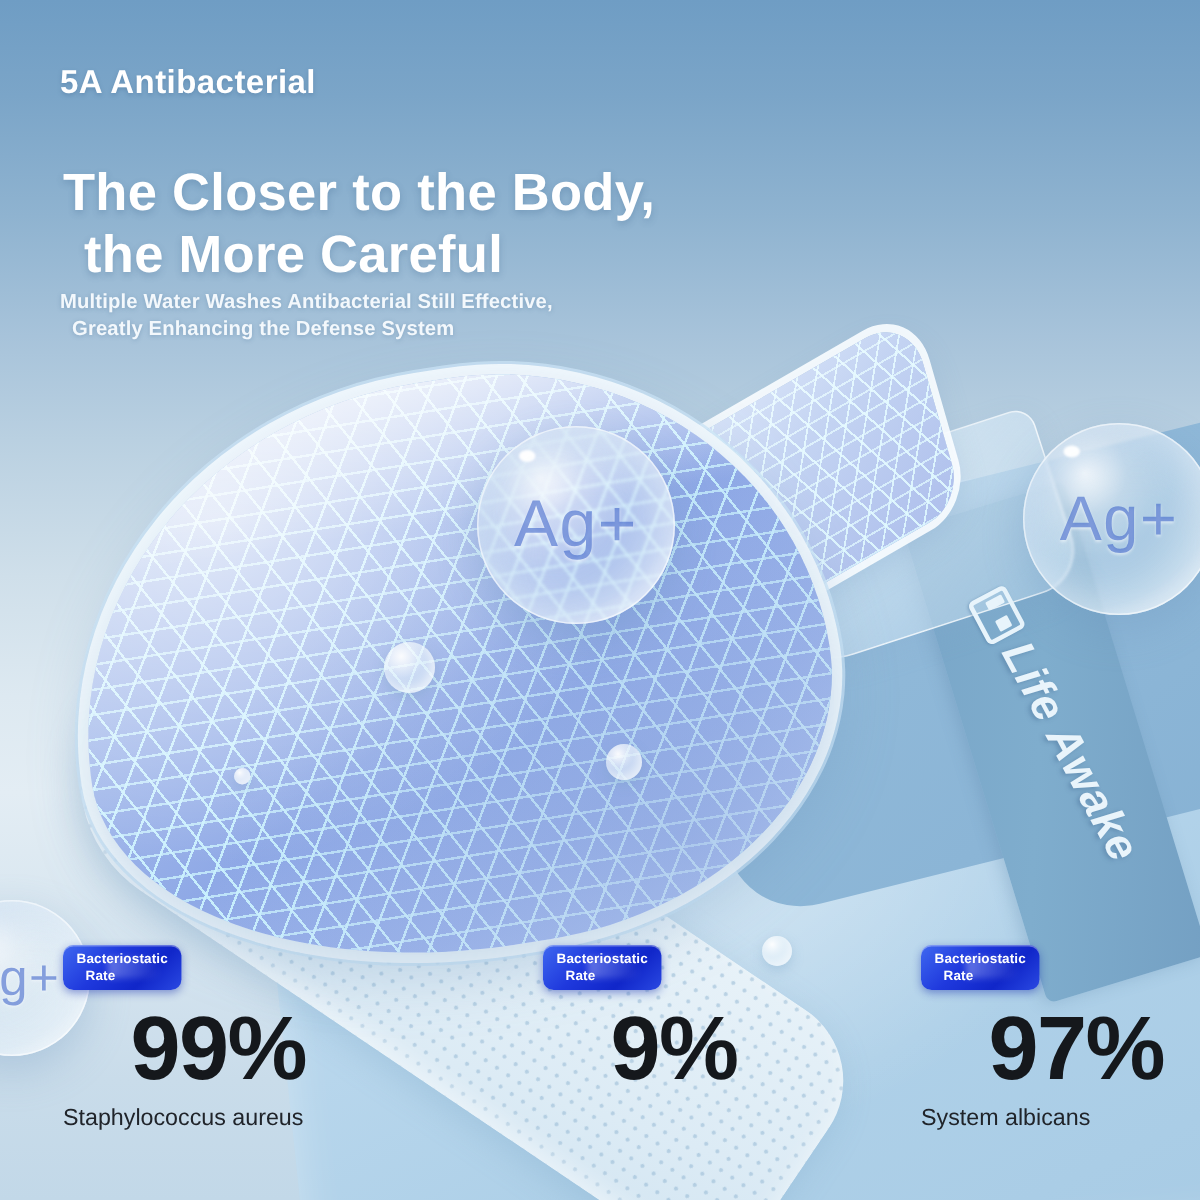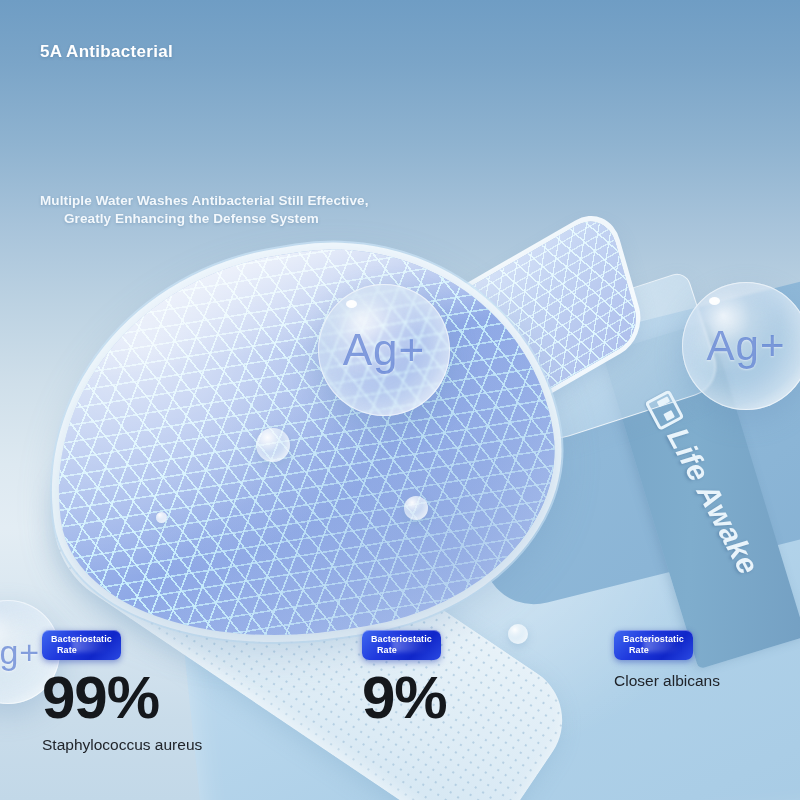--- a/index.html
+++ b/index.html
@@ -269,21 +269,21 @@
   }
   .drop-1 { left: 256px; top: 428px; width: 34px; height: 34px; }
   .drop-2 { left: 404px; top: 496px; width: 24px; height: 24px; }
   .drop-3 { left: 508px; top: 624px; width: 20px; height: 20px; }
   .drop-4 { left: 156px; top: 512px; width: 11px; height: 11px; }
 
   
   .eyebrow {
     position: absolute;
     left: 40px; top: 42px;
-    font-size: 17px;
+    font-size: 22px;
     font-weight: bold;
     color: #ffffff;
     letter-spacing: .3px;
     text-shadow: 0 1px 3px rgba(60,100,140,.35);
   }
   .headline {
     position: absolute;
     left: 42px; top: 108px;
     font-size: 35px;
     font-weight: bold;
@@ -296,21 +296,21 @@
   .subhead {
     position: absolute;
     left: 40px; top: 192px;
     font-size: 13.5px;
     font-weight: bold;
     color: #f3f8fc;
     line-height: 1.35;
     letter-spacing: .1px;
     text-shadow: 0 1px 3px rgba(70,110,150,.35);
   }
-  .subhead .l2 { display: block; padding-left: 8px; margin-left: 16px; }
+  .subhead .l2 { display: block; padding-left: 8px; }
 
   
   .stats { position: absolute; left: 0; top: 0; width: 800px; height: 663px; }
   .stat { position: absolute; }
   .stat-1 { left: 42px; top: 630px; }
   .stat-2 { left: 362px; top: 630px; }
   .stat-3 { left: 614px; top: 630px; }
 
   .rate-badge {
     display: inline-block;
@@ -341,20 +341,21 @@
   }
   .rate-badge .rb-2 { padding-left: 6px; }
 
   .stat-value {
     margin-top: 4px;
     font-size: 60px;
     font-weight: bold;
     color: #15181c;
     line-height: 1;
     letter-spacing: -1px;
+    margin-left: 45px;
   }
   .stat-label {
     margin-top: 8px;
     font-size: 15.5px;
     font-weight: normal;
     color: #20242a;
     line-height: 1.22;
     max-width: 210px;
   }
   .stat-2 .stat-label { max-width: 120px; }
@@ -404,20 +405,22 @@
     <span class="ag">Ag+</span>
   </div>
   <div class="bubble bubble-3">
 
     <span class="ag">Ag+</span>
   </div>
 
   <div class="eyebrow">5A Antibacterial</div>
 
   <div class="headline">
+    <span>The Closer to the Body,</span>
+    <span class="l2">the More Careful</span>
   </div>
 
   <div class="subhead">
     <span>Multiple Water Washes Antibacterial Still Effective,</span>
     <span class="l2">Greatly Enhancing the Defense System</span>
   </div>
 
   <div class="stats">
 
     <div class="stat stat-1">
@@ -435,17 +438,18 @@
         <span class="rb-line rb-2">Rate</span>
       </div>
       <div class="stat-value">9%</div>
     </div>
 
     <div class="stat stat-3">
       <div class="rate-badge">
         <span class="rb-line">Bacteriostatic</span>
         <span class="rb-line rb-2">Rate</span>
       </div>
-      <div class="stat-label">Closer albicans</div>
+      <div class="stat-value">97%</div>
+      <div class="stat-label">System albicans</div>
     </div>
 
   </div>
 </div>
 
 </body></html>

